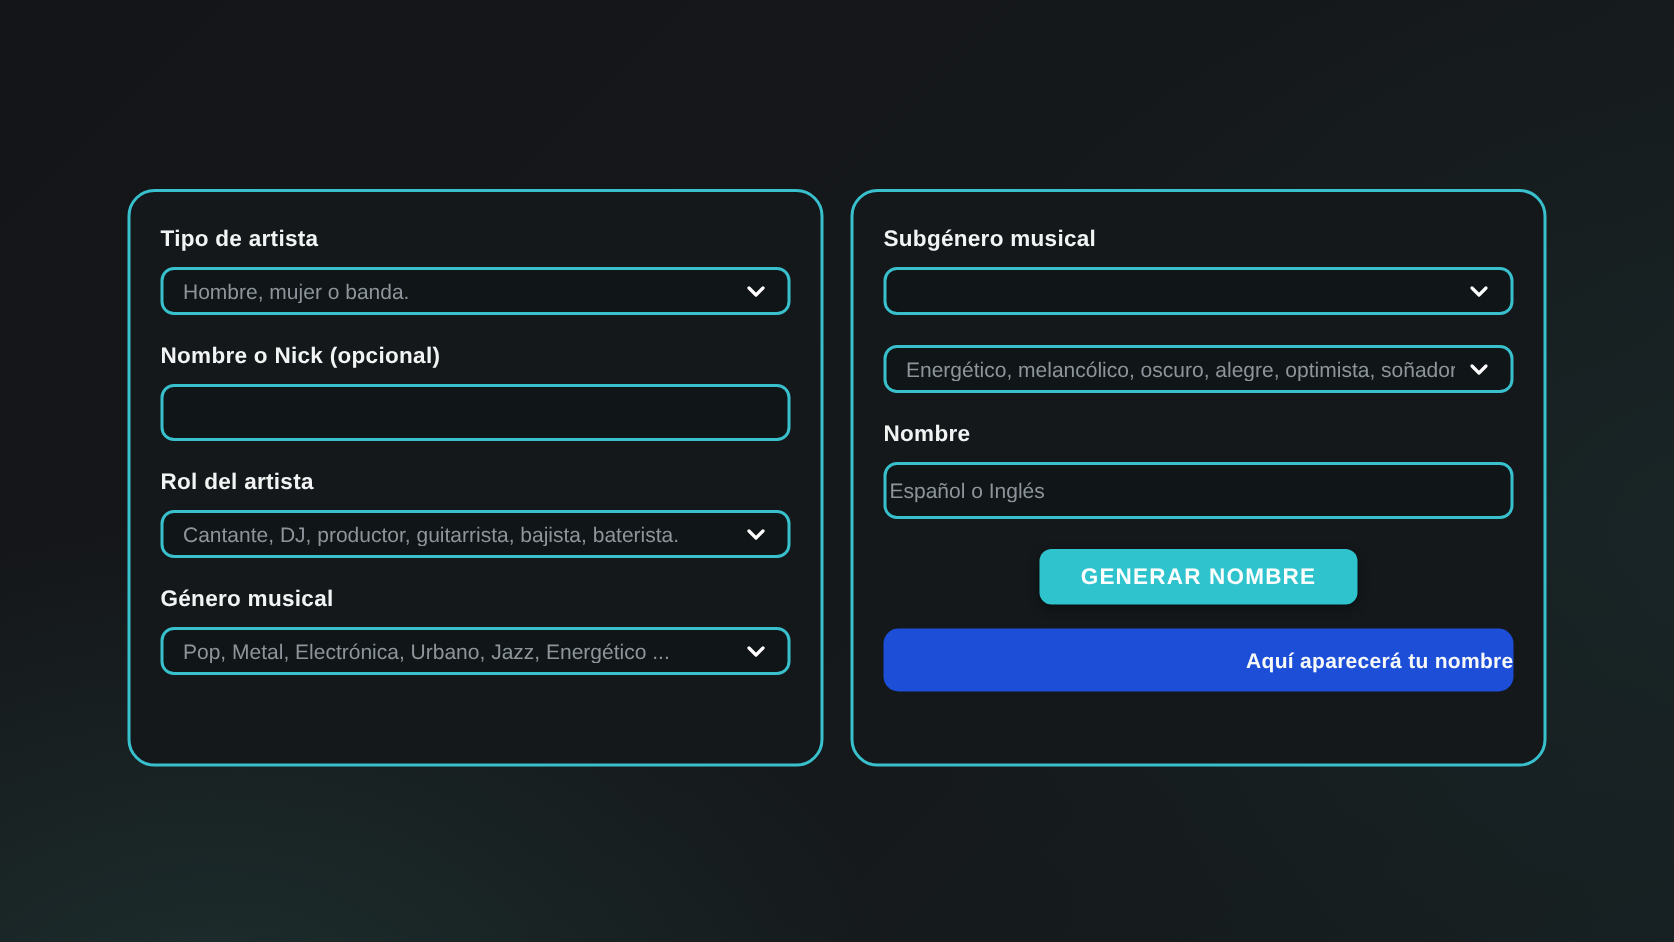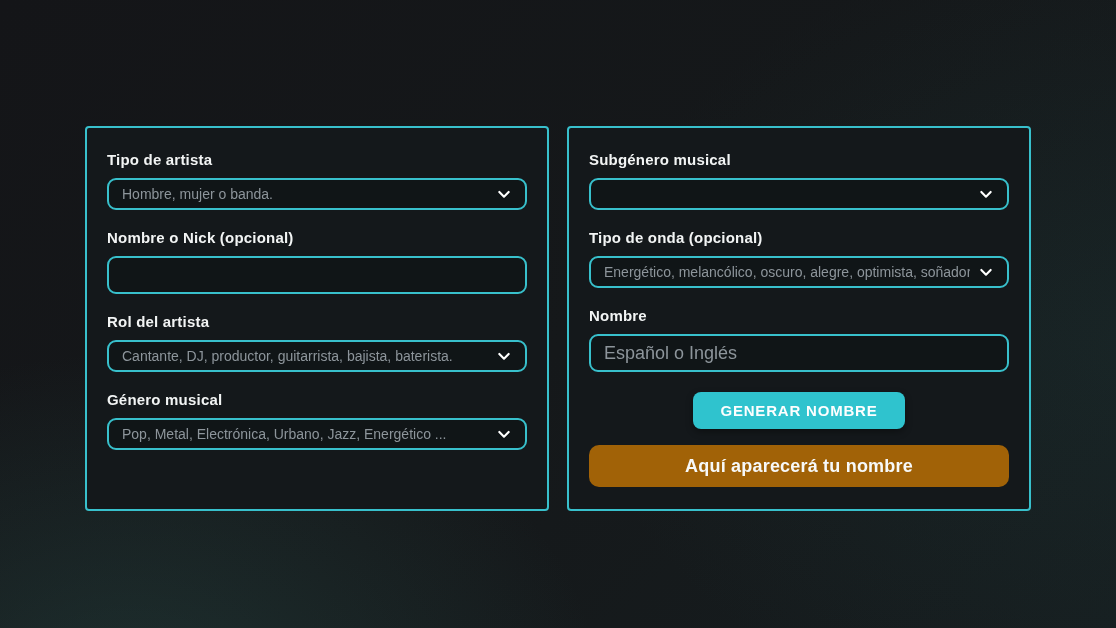--- a/index.html
+++ b/index.html
@@ -18,21 +18,21 @@
       linear-gradient(135deg, #141518 0%, #15181a 52%, #161d1f 100%);
   }
   .panel {
     position: absolute;
     top: 126px;
     width: 464px;
     height: 385px;
     padding: 24px 20px;
     background: #14181b;
     border: 2px solid #38c0cc;
-    border-radius: 4px;
+    border-radius: 18px;
   }
   .panel-left  { left: 85px; }
   .panel-right { left: 567px; }
 
   .group { margin-bottom: 20px; }
   .label {
     display: block;
     font-size: 15px;
     line-height: 15px;
     font-weight: 700;
@@ -64,23 +64,23 @@
     display: flex;
     align-items: center;
     margin-left: 8px;
   }
   input.field-input {
     width: 100%;
     height: 38px;
     background: #101517;
     border: 2px solid #38c0cc;
     border-radius: 9px;
-    padding: 0 13px;
+    padding: 0 2px;
     font-family: "Liberation Sans", "DejaVu Sans", sans-serif;
-    font-size: 18px;
+    font-size: 14px;
     color: #e8eaeb;
     outline: none;
   }
   input.field-input::placeholder { color: #8d959b; opacity: 1; }
 
   .generate-btn {
     display: block;
     margin: 0 auto;
     border: none;
     background: #2fc3ce;
@@ -92,27 +92,27 @@
     height: 37px;
     padding: 0 27px;
     border-radius: 8px;
     cursor: pointer;
     box-shadow: 0 3px 7px rgba(0, 0, 0, 0.35);
   }
   .result-box {
     margin-top: 16px;
     width: 100%;
     height: 42px;
-    background: #a16207;
+    background: #1d4ed8;
     border-radius: 10px;
     display: flex;
     align-items: center;
-    justify-content: center;
+    justify-content: flex-end;
     color: #f7f9f9;
-    font-size: 18px;
+    font-size: 14px;
     font-weight: 700;
     letter-spacing: 0.2px;
   }
 </style>
 </head>
 <body>
 
 <div class="stage">
 
   <section class="panel panel-left">
@@ -168,21 +168,20 @@
         <span class="ph"></span>
         <span class="chev">
           <svg width="16" height="16" viewBox="0 0 24 24">
               <path d="M5 9l7 7 7-7" stroke="#ffffff" stroke-width="3.2" fill="none" stroke-linecap="round" stroke-linejoin="round"></path>
             </svg>
         </span>
       </div>
     </div>
 
     <div class="group">
-      <span class="label">Tipo de onda (opcional)</span>
       <div class="field">
         <span class="ph">Energético, melancólico, oscuro, alegre, optimista, soñador ...</span>
         <span class="chev">
           <svg width="16" height="16" viewBox="0 0 24 24">
               <path d="M5 9l7 7 7-7" stroke="#ffffff" stroke-width="3.2" fill="none" stroke-linecap="round" stroke-linejoin="round"></path>
             </svg>
         </span>
       </div>
     </div>
 

